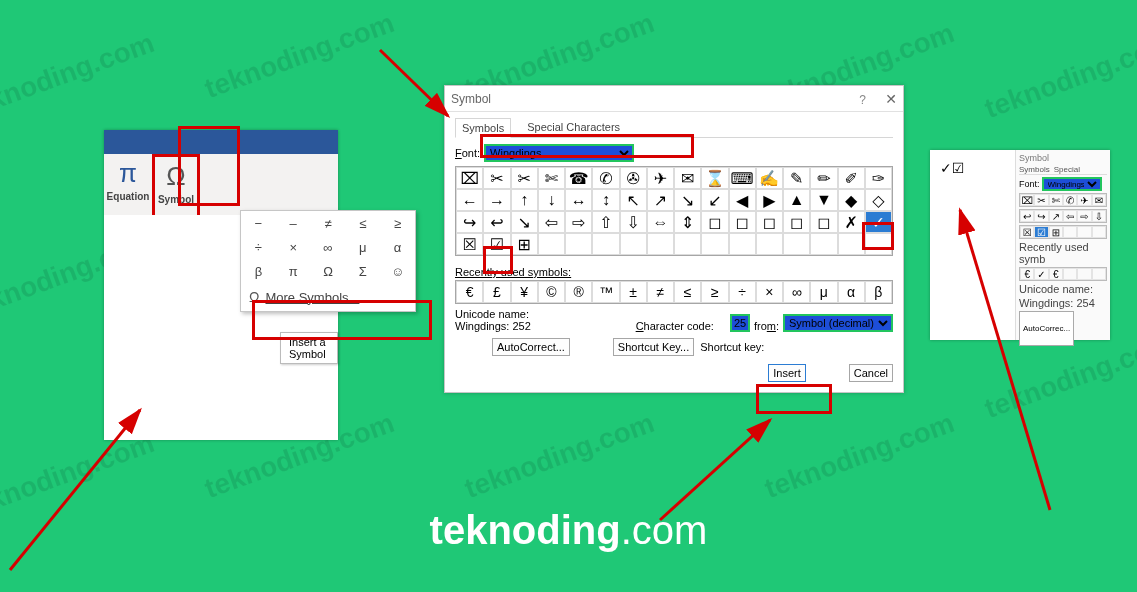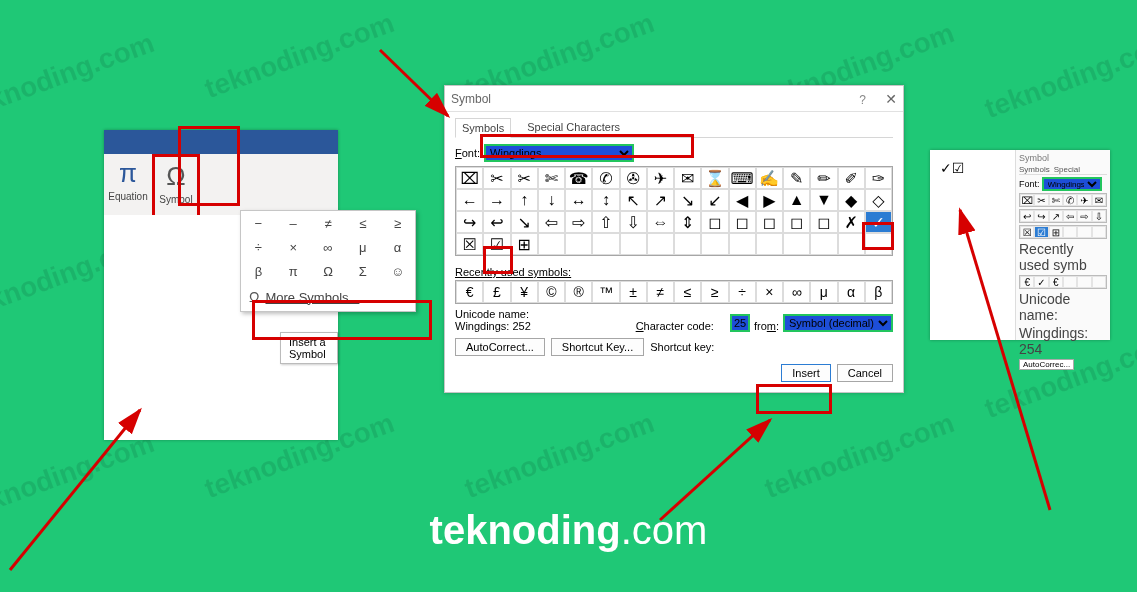--- a/index.html
+++ b/index.html
@@ -37,21 +37,21 @@
     display: flex;
   }
   .ribbon-btn {
     width: 48px;
     text-align: center;
     padding-top: 4px;
     cursor: pointer;
   }
   .ribbon-btn .big { font-size: 26px; color:#2b579a; }
   .ribbon-btn.sym .big { color:#555; }
-  .ribbon-label { font-size: 10px; color:#444; margin-top:2px; }
+  .ribbon-label { font-size: 10px; color:#444; margin-top:2px;font-weight:bold; }
   .ribbon-sym { border:3px solid #d60000; border-bottom:none; }
   .dropdown {
     position: absolute;
     left: 136px; top: 80px;
     width: 176px;
     background: #fff;
     border:1px solid #c6c6c6;
     box-shadow: 2px 2px 4px rgba(0,0,0,.25);
     font-size: 13px;
     color:#444;
@@ -121,21 +121,21 @@
   .recent-grid{
     display:grid;grid-template-columns:repeat(16,1fr);
     border:1px solid #a6a6a6; font-size:14px;
   }
   .recent-grid div{height:22px;border:0.5px solid #dcdcdc;display:flex;align-items:center;justify-content:center;}
   .uname-row{display:flex;justify-content:space-between;align-items:flex-end;margin-top:4px;font-size:11px;}
   .uname-row .cc{display:flex;gap:4px;align-items:flex-end;}
   .cc input{width:20px;margin-left:12px;}
   .cc select{width:110px;}
   .btn-row{display:flex;gap:6px;align-items:center;margin-top:6px;font-size:11px;}
-  .btn{border:1px solid #a6a6a6;background:#fdfdfd;padding:2px 10px;cursor:pointer;font-size:11px;}
+  .btn{border:1px solid #a6a6a6;background:#fdfdfd;padding:2px 4px;cursor:pointer;font-size:11px;margin-left:37px;}
   .dlg-footer{display:flex;justify-content:flex-end;gap:6px;margin-top:8px;}
   .btn.primary{border:1px solid #2b7cd3;}
   
   .panel3{
     position:absolute;
     left:930px; top:150px;
     width:180px; height:190px;
     background:#fff;
     box-shadow:0 0 3px rgba(0,0,0,.3);
     display:flex;
@@ -144,23 +144,23 @@
   .panel3 .mini{
     flex:1; border-left:1px solid #ddd;
     font-size:9px; padding:3px;
     background:#fafafa;
   }
   .mini .mtitle{color:#777;margin-bottom:2px;}
   .mini .mtabs{display:flex;gap:4px;font-size:8px;color:#555;border-bottom:1px solid #ddd;margin-bottom:2px;}
   .mini select{width:60px;height:14px;font-size:8px;}
   .mini-grid{display:grid;grid-template-columns:repeat(6,1fr);font-size:10px;border:1px solid #bbb;margin-top:2px;}
   .mini-grid div{border:0.5px solid #e4e4e4;height:12px;display:flex;align-items:center;justify-content:center;}
-  .mini .mfoot{font-size:14px;margin-top:2px;color:#444;}
+  .mini .mfoot{font-size:11px;margin-top:2px;color:#444;}
   .mini .msel{background:#2b7cd3;color:#fff;}
-  .mini-btn{border:1px solid #aaa;background:#fff;font-size:8px;padding:0 3px;margin-top:2px;display:inline-block;}
+  .mini-btn{border:1px solid #aaa;background:#fff;font-size:8px;padding:12px 3px;margin-top:2px;display:inline-block;}
   
   .headline{
     position:absolute;
     left:0; right:0; top:508px;
     text-align:center;
     font-size:40px; font-weight:800;
     color:#fff; font-family: "Segoe UI", Arial, sans-serif;
   }
   .headline .light{font-weight:400;}
   

